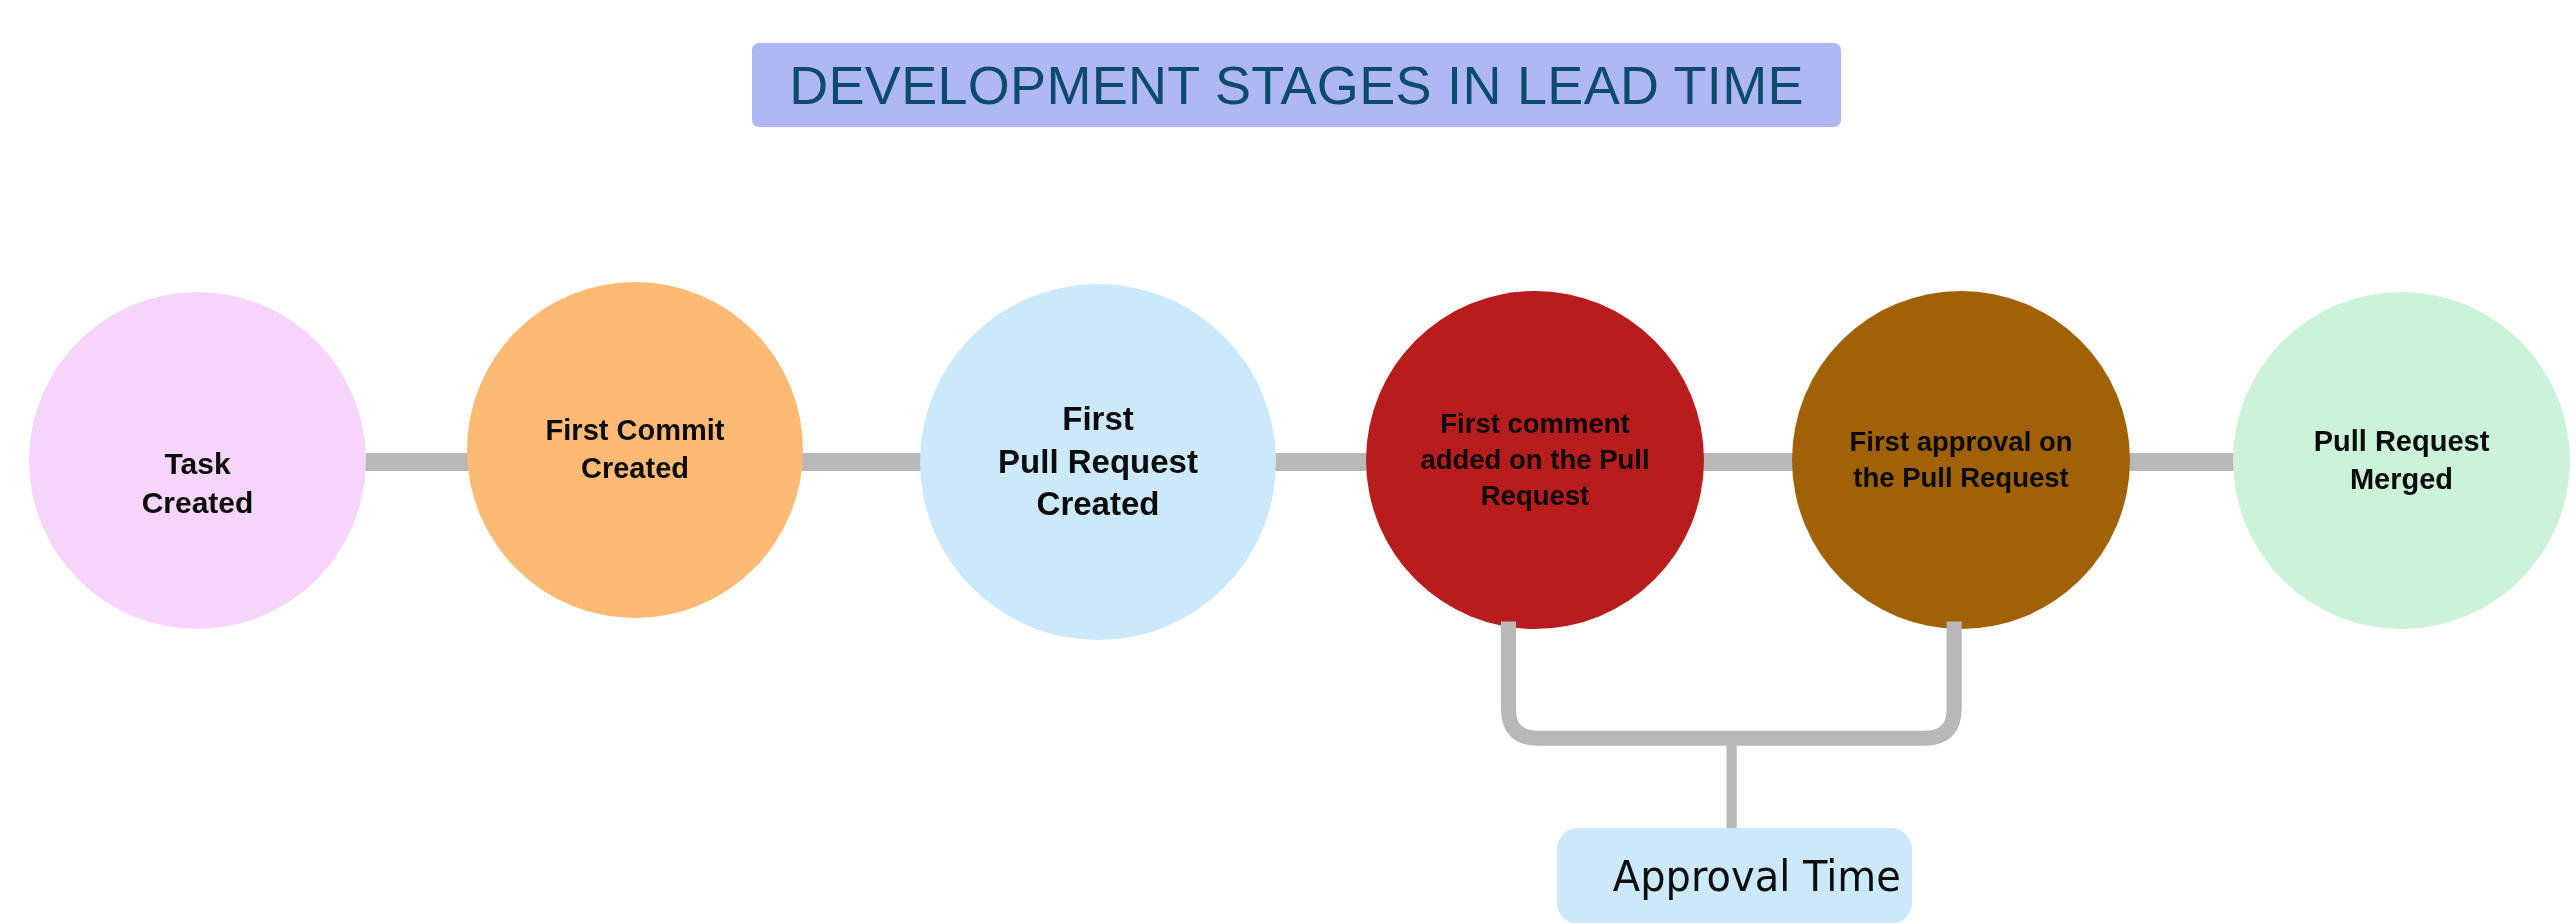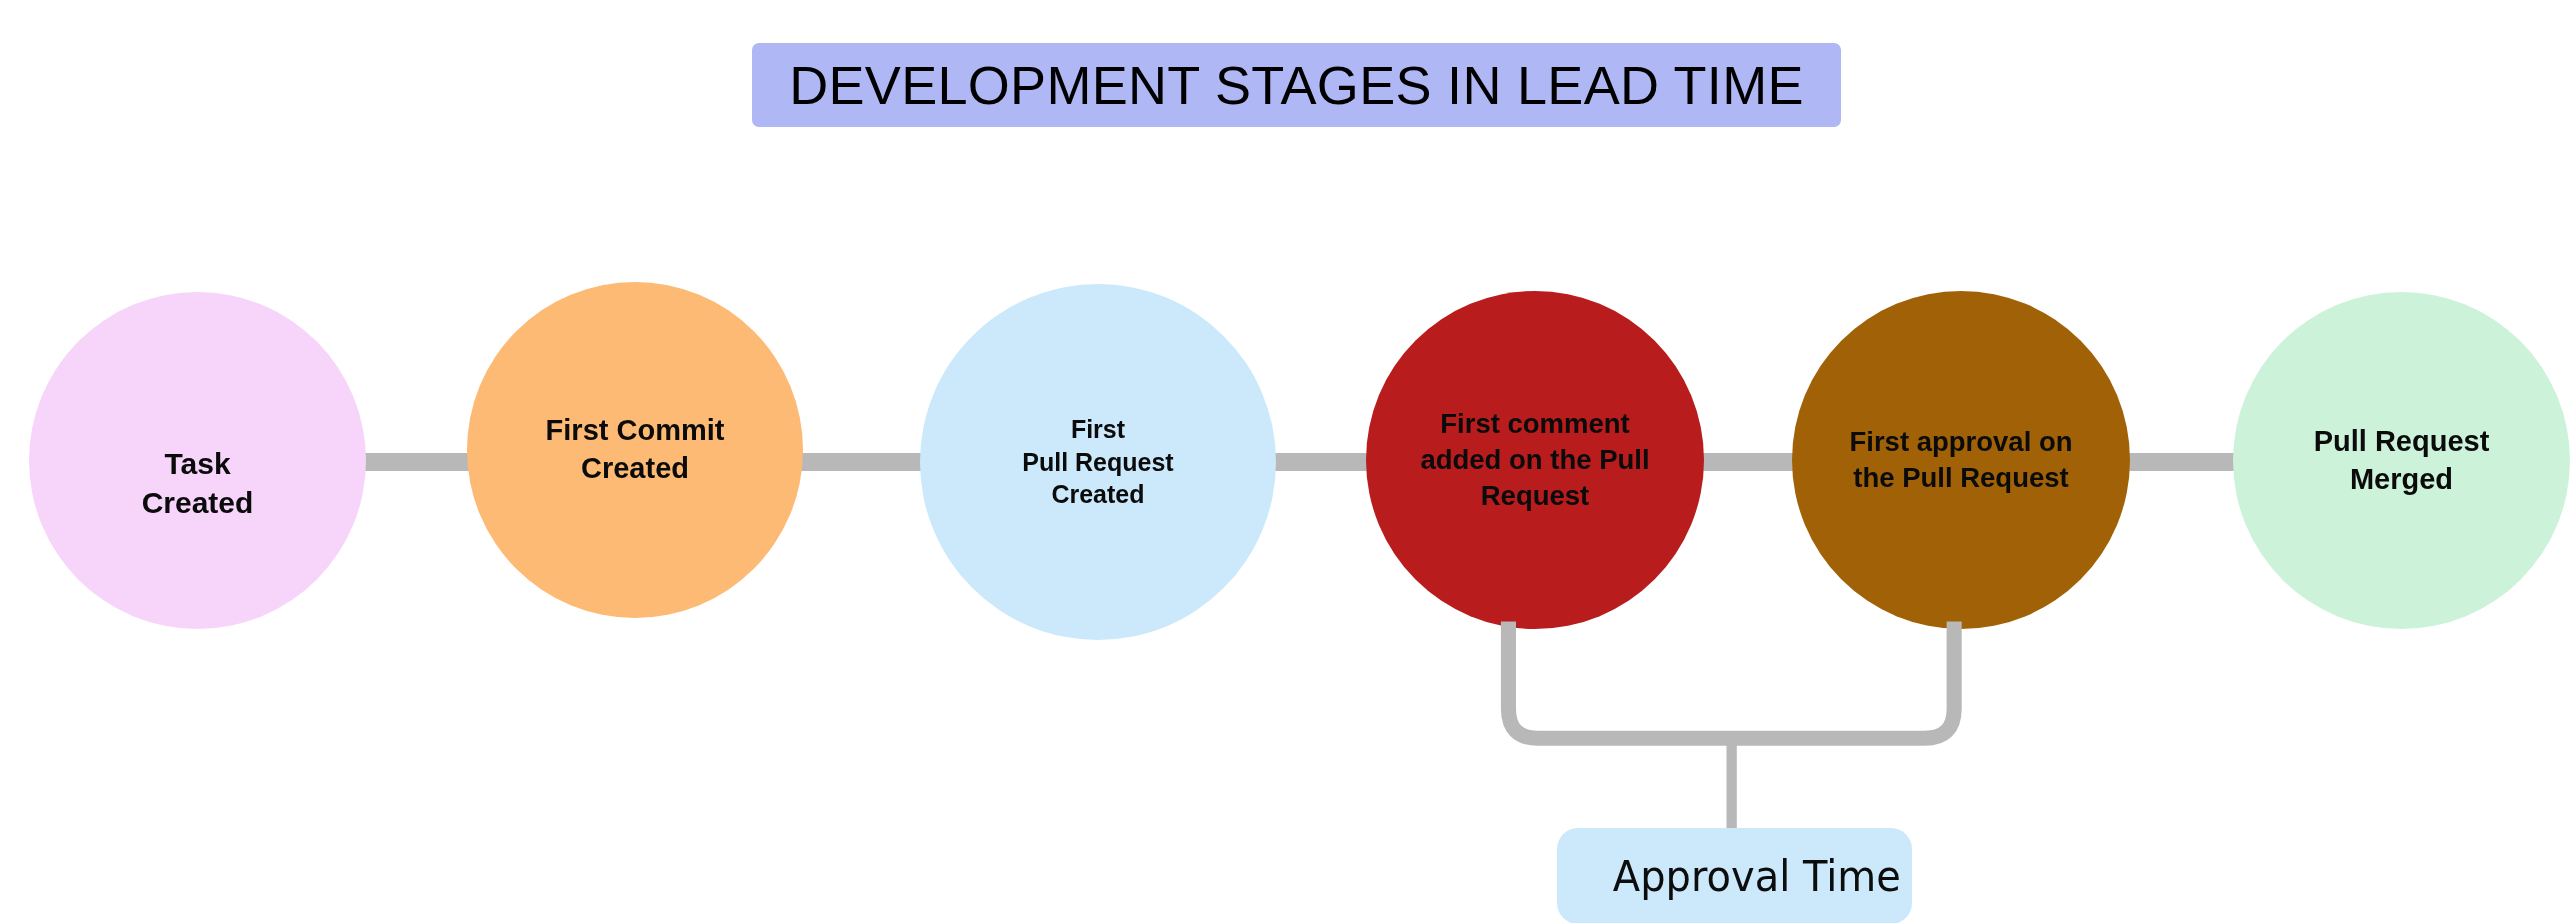--- a/index.html
+++ b/index.html
@@ -27,21 +27,21 @@
     border-radius: 6.9px;
     display: flex;
     align-items: center;
     justify-content: center;
     box-sizing: border-box;
   }
   #title-text {
     font-family: "Liberation Sans", sans-serif;
     font-size: 54px;
     font-weight: 400;
-    color: #000000;
+    color: #0c4a6e;
     letter-spacing: 0.3px;
     white-space: nowrap;
     line-height: 1;
   }
 
   
   .connector {
     position: absolute;
     height: 18px;
     background: #b8b8b8;
@@ -119,21 +119,21 @@
     <span class="stage-label" style="font-size:30px;margin-top:44px;">Task
 Created</span>
   </div>
 
   <div class="stage" style="left:467px; top:282px; width:336px; height:336px; background:#fdba74;">
     <span class="stage-label" style="font-size:29px;">First Commit
 Created</span>
   </div>
 
   <div class="stage" style="left:920px; top:284px; width:356px; height:356px; background:#cbe9fb;">
-    <span class="stage-label" style="font-size:25px;">First
+    <span class="stage-label" style="font-size:33px;">First
 Pull Request
 Created</span>
   </div>
 
   <div class="stage" style="left:1366px; top:291px; width:338px; height:338px; background:#b91c1c;">
     <span class="stage-label" style="font-size:27.5px;">First comment
 added on the Pull
 Request</span>
   </div>
 

